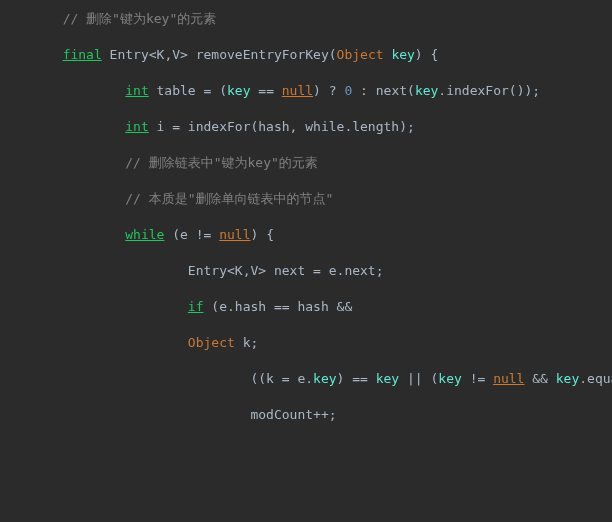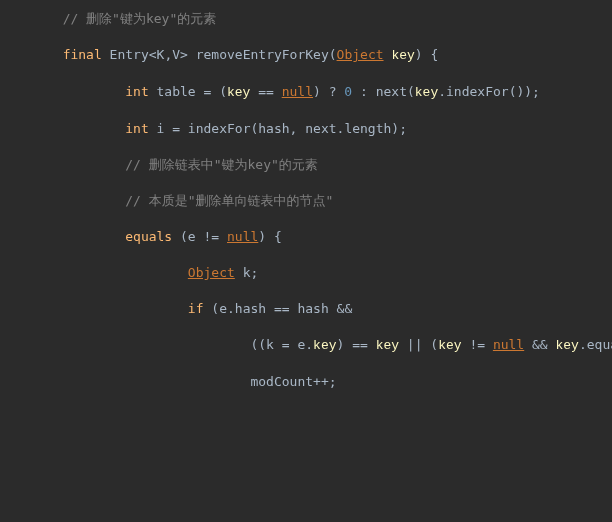--- a/index.html
+++ b/index.html
@@ -13,39 +13,40 @@
   pre.code {
     margin: 0;
     padding: 10px 0 0 0;
     font-family: "Menlo", "Consolas", "DejaVu Sans Mono", monospace;
     font-size: 13px;
     line-height: 18px;
     color: #a9b7c6;
     white-space: pre;
   }
   .line { display: block; }
-  .kw   { color: #fdba74; }           
+  .kw   { color: #22c55e; text-decoration: underline; }           
   .null { color: #cc7832; text-decoration: underline; }           
   .num  { color: #6897bb; }           
-  .obj  { color: #cc7832; text-decoration: underline; }
+  .obj  { color: #cc7832; }
   .cmt  { color: #808080; }           
-  .hi   { color: #fef9c3; font-family: Liberation Mono, monospace; }
+  .hi   { color: #5eead4; }
 </style>
 </head>
 <body>
 
 <pre class="code" id="code"><span class="line">        <span class="cmt">// 删除"键为key"的元素</span></span>
 <span class="line">        <span class="kw">final</span><span> Entry&lt;K,V&gt; removeEntryForKey(</span><span class="obj">Object</span><span> </span><span class="hi">key</span><span>) {</span></span>
 <span class="line">                <span class="kw">int</span><span> table = (</span><span class="hi">key</span><span> == </span><span class="null">null</span><span>) ? </span><span class="num">0</span><span> : next(</span><span class="hi">key</span><span>.indexFor());</span></span>
-<span class="line">                <span class="kw">int</span><span> i = indexFor(hash, next.length);</span></span>
+<span class="line">                <span class="kw">int</span><span> i = indexFor(hash, while.length);</span></span>
 <span class="line">                <span class="cmt">// 删除链表中"键为key"的元素</span></span>
 <span class="line">                <span class="cmt">// 本质是"删除单向链表中的节点"</span></span>
-<span class="line">                <span class="kw">equals</span><span> (e != </span><span class="null">null</span><span>) {</span></span>
+<span class="line">                <span class="kw">while</span><span> (e != </span><span class="null">null</span><span>) {</span></span>
+<span class="line">                        <span>Entry&lt;K,V&gt; next = e.next;</span></span>
+<span class="line">                        <span class="kw">if</span><span> (e.hash == hash &amp;&amp;</span></span>
 <span class="line">                        <span class="obj">Object</span><span> k;</span></span>
-<span class="line">                        <span class="kw">if</span><span> (e.hash == hash &amp;&amp;</span></span>
 <span class="line">                                <span>((k = e.</span><span class="hi">key</span><span>) == </span><span class="hi">key</span><span> || (</span><span class="hi">key</span><span> != </span><span class="null">null</span><span> &amp;&amp; </span><span class="hi">key</span><span>.equals(k)))) {</span></span>
 <span class="line">                                <span>modCount++;</span></span>
 
 
 
 
 
 
 
 

